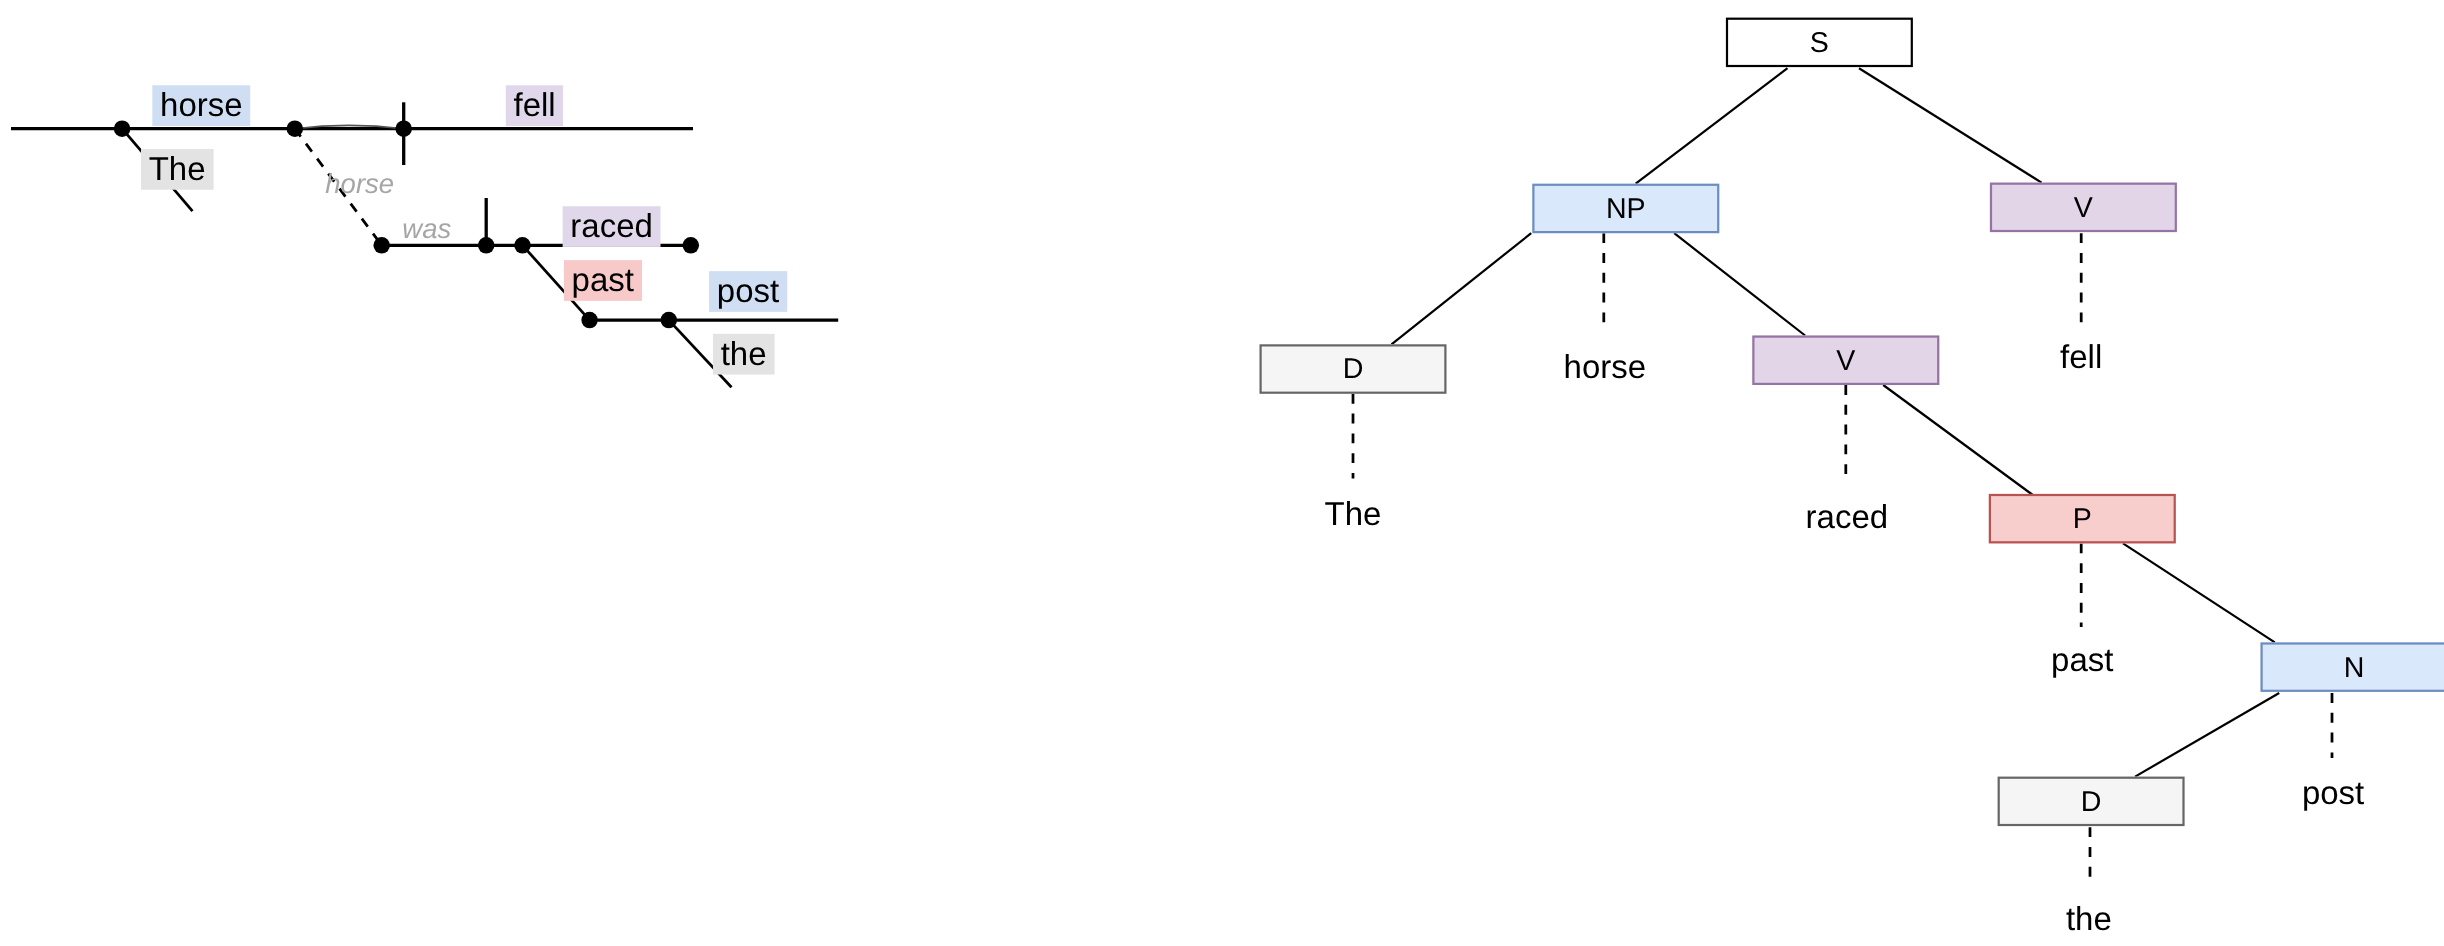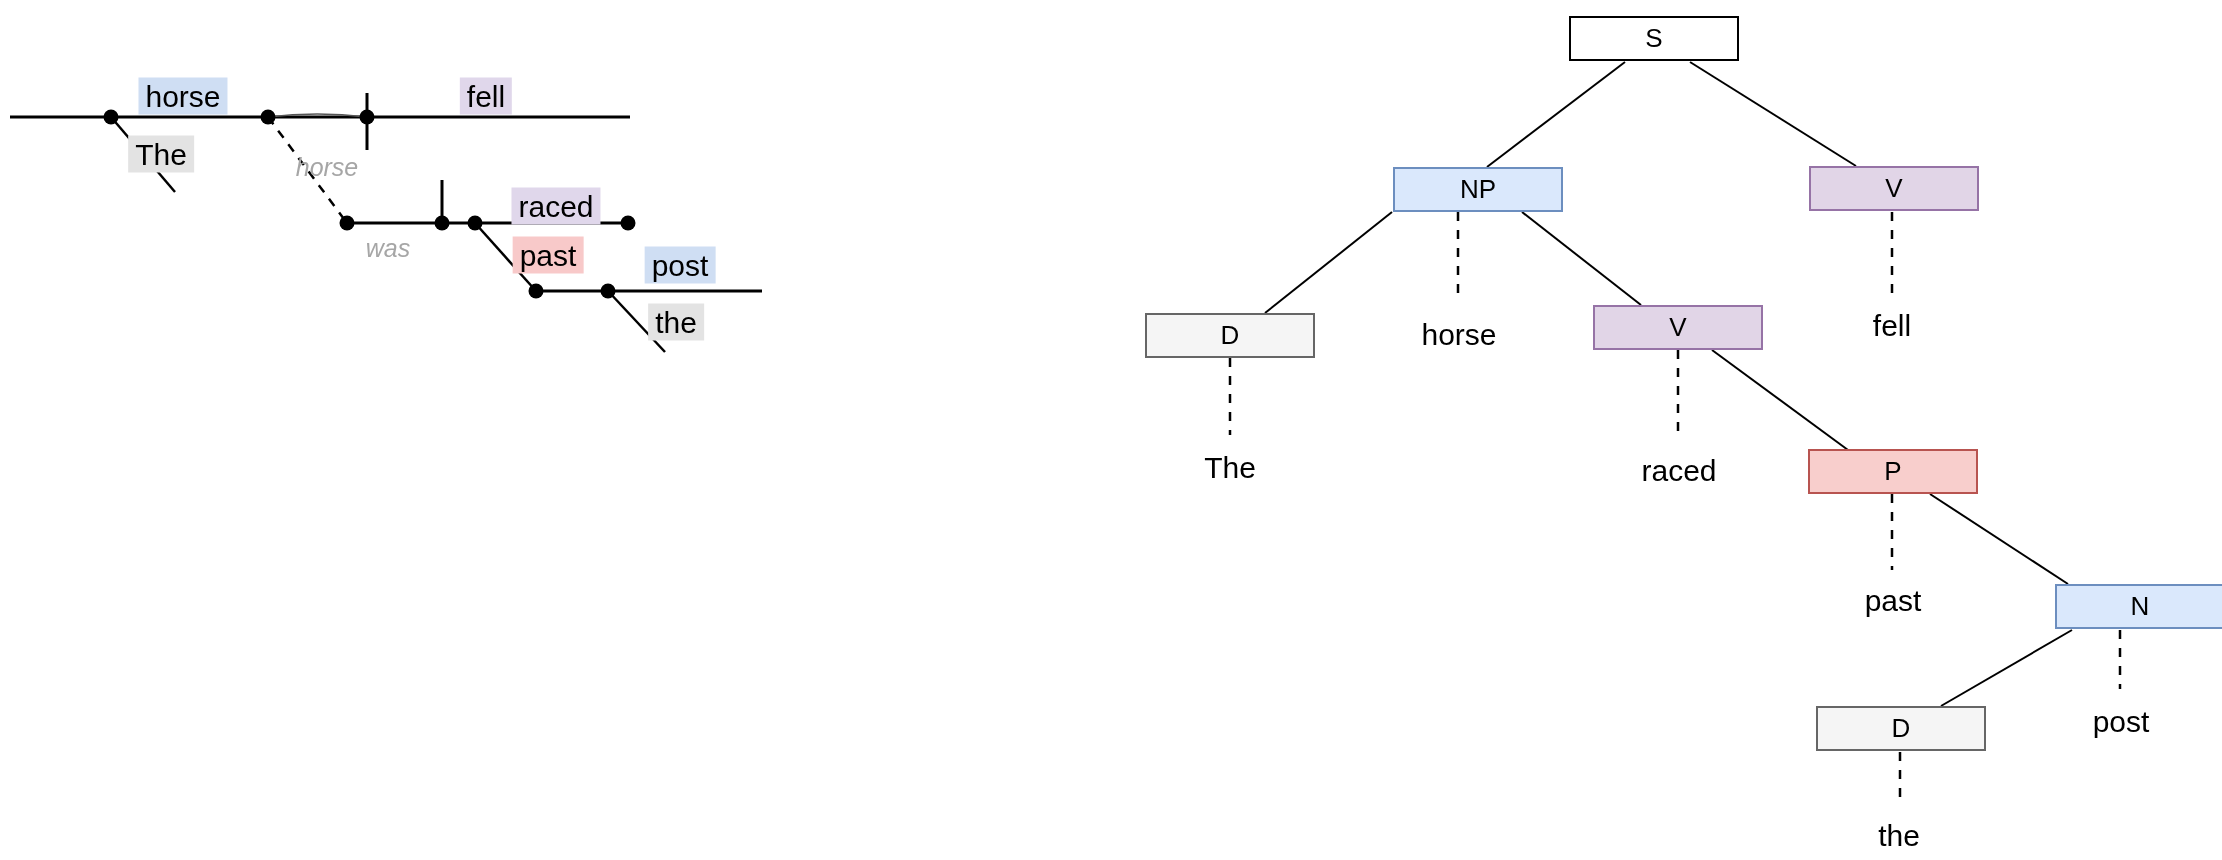--- a/index.html
+++ b/index.html
@@ -123,21 +123,21 @@
         <line x1="1900" y1="752" x2="1900" y2="804"></line>
       </g>
     </g>
   </svg>
 
   <div>
     <span class="word hl-blue" style="left:183px; top:96px;">horse</span>
     <span class="word hl-gray" style="left:161px; top:154px;">The</span>
     <span class="word hl-purple" style="left:486px; top:96px;">fell</span>
     <span class="word elided" style="left:327px; top:168px;">horse</span>
-    <span class="word elided" style="left:388px; top:209px;margin-top:40px;">was</span>
+    <span class="word elided" style="left:388px; top:209px;">was</span>
     <span class="word hl-purple" style="left:556px; top:206px;">raced</span>
     <span class="word hl-red" style="left:548px; top:255px;">past</span>
     <span class="word hl-blue" style="left:680px; top:265px;">post</span>
     <span class="word hl-gray" style="left:676px; top:322px;">the</span>
   </div>
 
   <div>
 
     <div class="node node-plain" style="left:1569px; top:16px;">
         <span>S</span>

